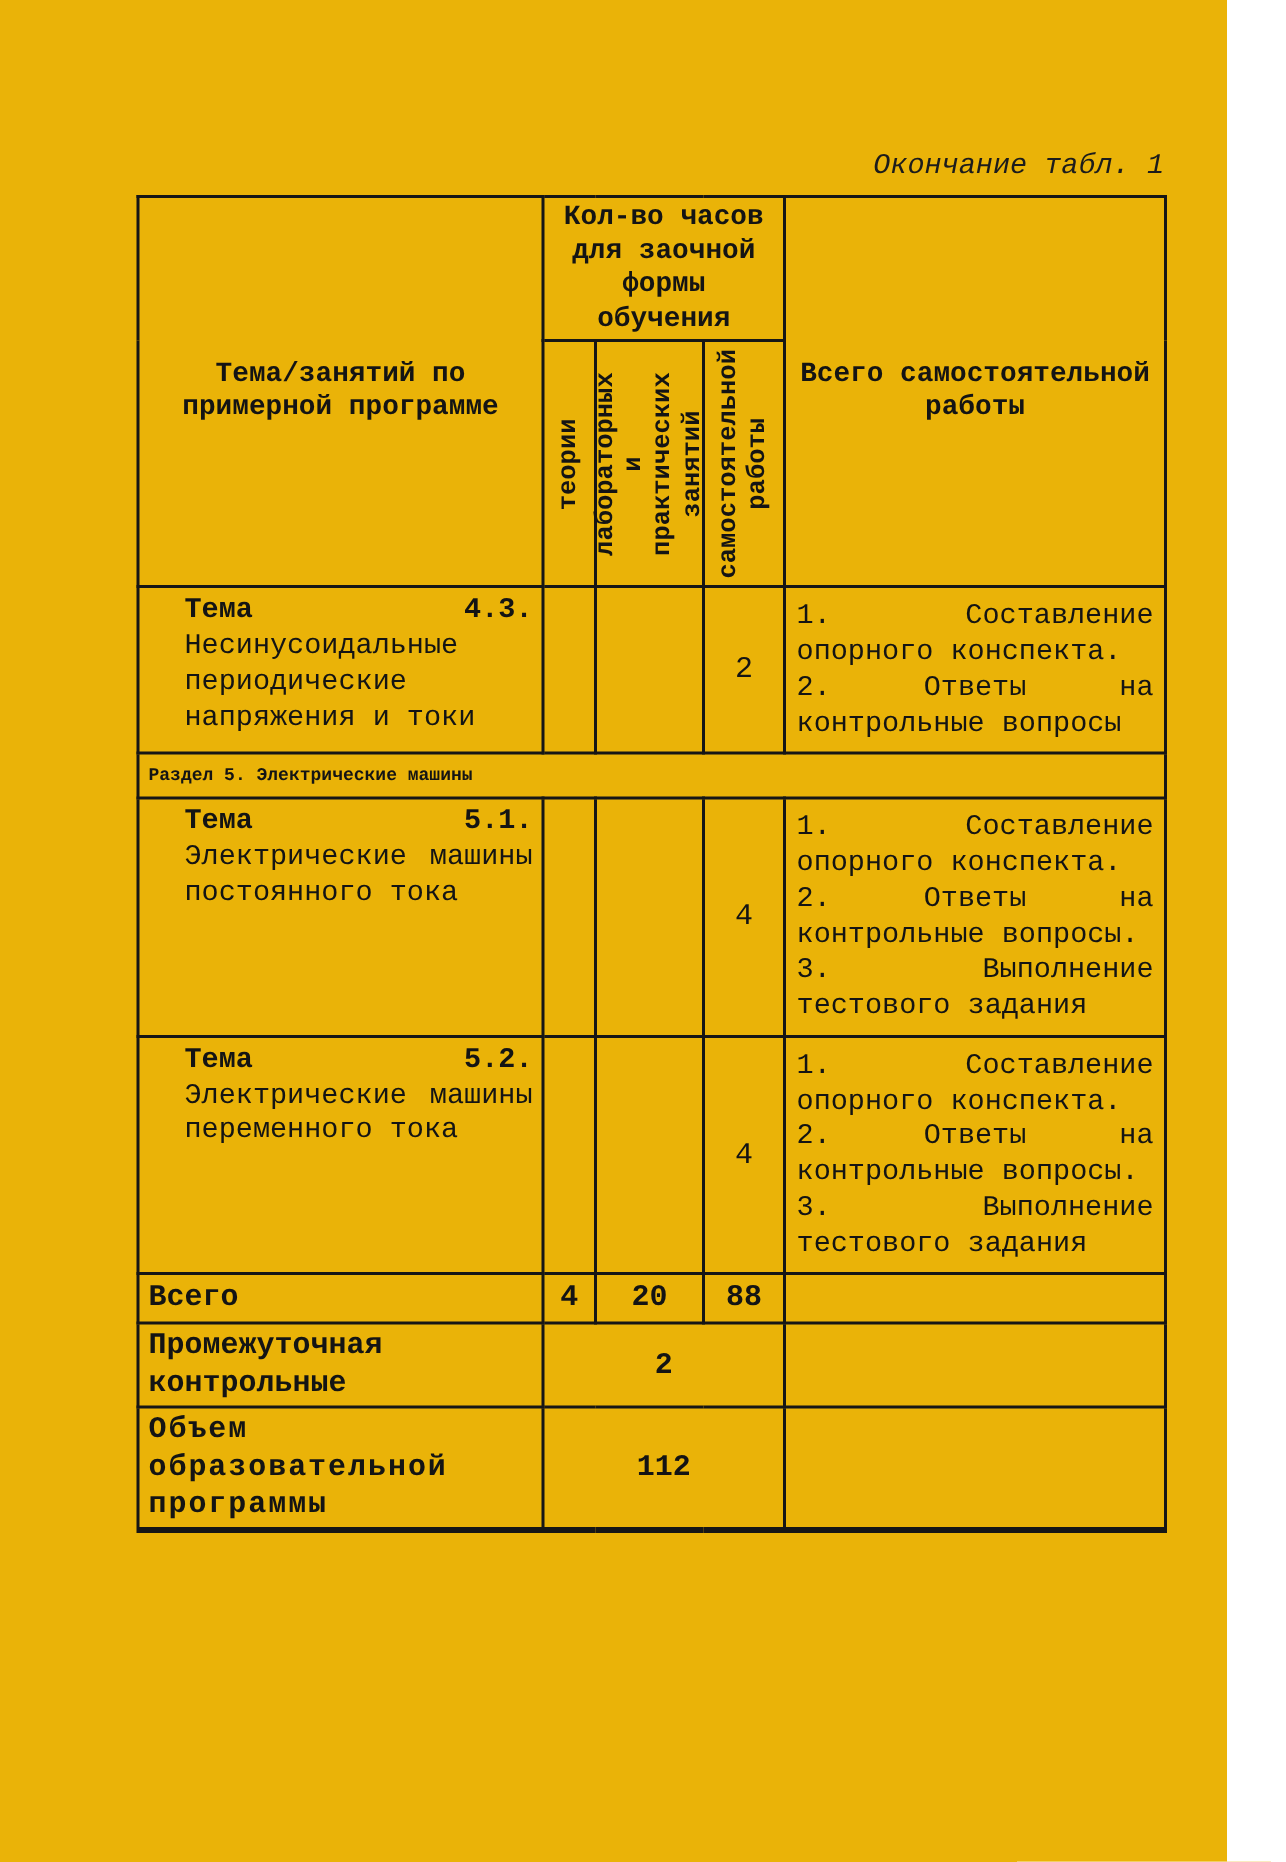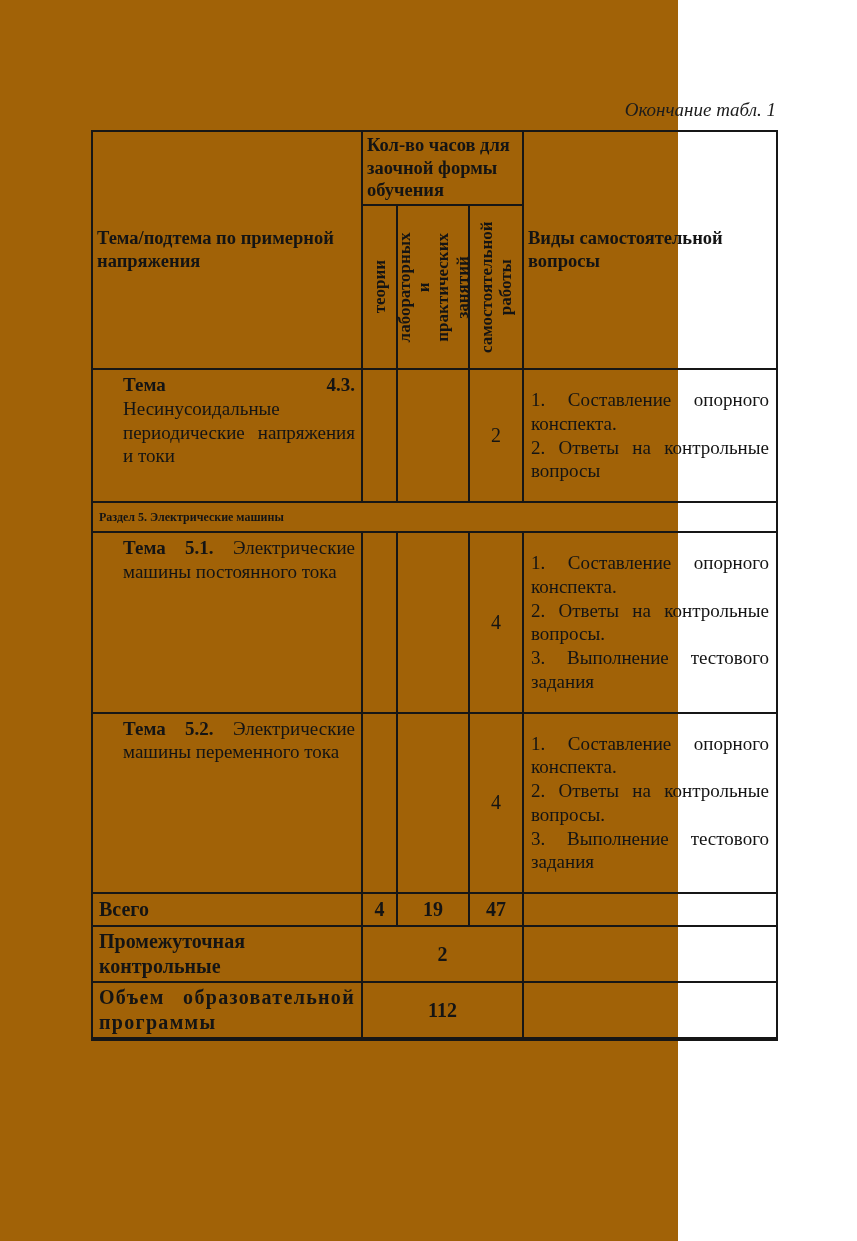--- a/index.html
+++ b/index.html
@@ -4,21 +4,21 @@
 <style>
   * { box-sizing: border-box; margin: 0; padding: 0; }
   html, body { background: #fff; }
   body {
     width: 857px; height: 1241px;
     font-family: "Liberation Serif", "DejaVu Serif", serif;
     color: #141414;
     position: relative;
     overflow: hidden;
   }
-  .page { position: absolute; left: 0; top: 0; width: 678px; height: 1241px; background: #a16207; }
+  .page { position: absolute; left: 0; top: 0; width: 818px; height: 1241px; background: #eab308; font-family: Liberation Mono, monospace; }
   .content { position: absolute; left: 91px; top: 99px; width: 688px; }
 
   .caption {
     text-align: right;
     font-style: italic;
     font-size: 19px;
     line-height: 22px;
     padding-right: 3px;
     margin-bottom: 9px;
     color: #1c1c1c;
@@ -35,20 +35,21 @@
     border: 2px solid #161616;
     vertical-align: top;
     padding: 3px 6px;
     font-size: 19px;
     line-height: 1.25;
   }
 
   
   td.hdr {
     font-weight: bold;
+    text-align: center;
     vertical-align: middle;
     font-size: 18.5px;
     line-height: 1.22;
     padding: 2px 4px;
   }
   tr.r-head1 { height: 74px; }
   tr.r-head2 { height: 164px; }
   td.vcell { vertical-align: middle; padding: 2px; }
   .vwrap { display: flex; align-items: center; justify-content: center; height: 156px; }
   .vtext {
@@ -69,21 +70,21 @@
   tr.r-vol { height: 52px; }
 
   td.topic { text-align: justify; padding-left: 30px; }
   .lead { font-weight: bold; }
   td.num {
     text-align: center;
     vertical-align: middle;
     font-size: 20px;
     padding: 2px;
   }
-  td.types { text-align: justify; padding: 18px 7px; }
+  td.types { text-align: justify; padding: 7px 7px; }
   .types-item { text-align: justify; }
   td.section-cell {
     font-weight: bold;
     font-size: 12px;
     vertical-align: middle;
     padding: 1px 6px;
   }
   td.foot-label {
     font-weight: bold;
     font-size: 20px;
@@ -116,23 +117,23 @@
       <colgroup>
         <col style="width:270px">
         <col style="width:35px">
         <col style="width:72px">
         <col style="width:54px">
         <col style="width:254px">
       </colgroup>
 
       <tbody>
           <tr class="r-head1">
-        <td class="hdr" rowspan="2">Тема/подтема по примерной напряжения</td>
+        <td class="hdr" rowspan="2">Тема/занятий по примерной программе</td>
         <td class="hdr" colspan="3">Кол-во часов для заочной формы обучения</td>
-        <td class="hdr" rowspan="2">Виды самостоятельной вопросы</td>
+        <td class="hdr" rowspan="2">Всего самостоятельной работы</td>
       </tr>
       <tr class="r-head2">
         <td class="vcell">
           <div class="vwrap">
             <div class="vtext">теории</div>
           </div>
         </td>
         <td class="vcell">
           <div class="vwrap">
             <div class="vtext">лабораторных
@@ -192,22 +193,22 @@
         <td class="types">
           <div class="types-item">1. Составление опорного конспекта.</div>
           <div class="types-item">2. Ответы на контрольные вопросы.</div>
           <div class="types-item">3. Выполнение тестового задания</div>
         </td>
       </tr>
 
       <tr class="r-small">
         <td class="foot-label">Всего</td>
         <td class="foot-num">4</td>
-        <td class="foot-num">19</td>
-        <td class="foot-num">47</td>
+        <td class="foot-num">20</td>
+        <td class="foot-num">88</td>
         <td></td>
       </tr>
 
       <tr class="r-small">
         <td class="foot-label">Промежуточная контрольные</td>
         <td class="foot-num" colspan="3">2</td>
         <td></td>
       </tr>
 
       <tr class="r-vol">

